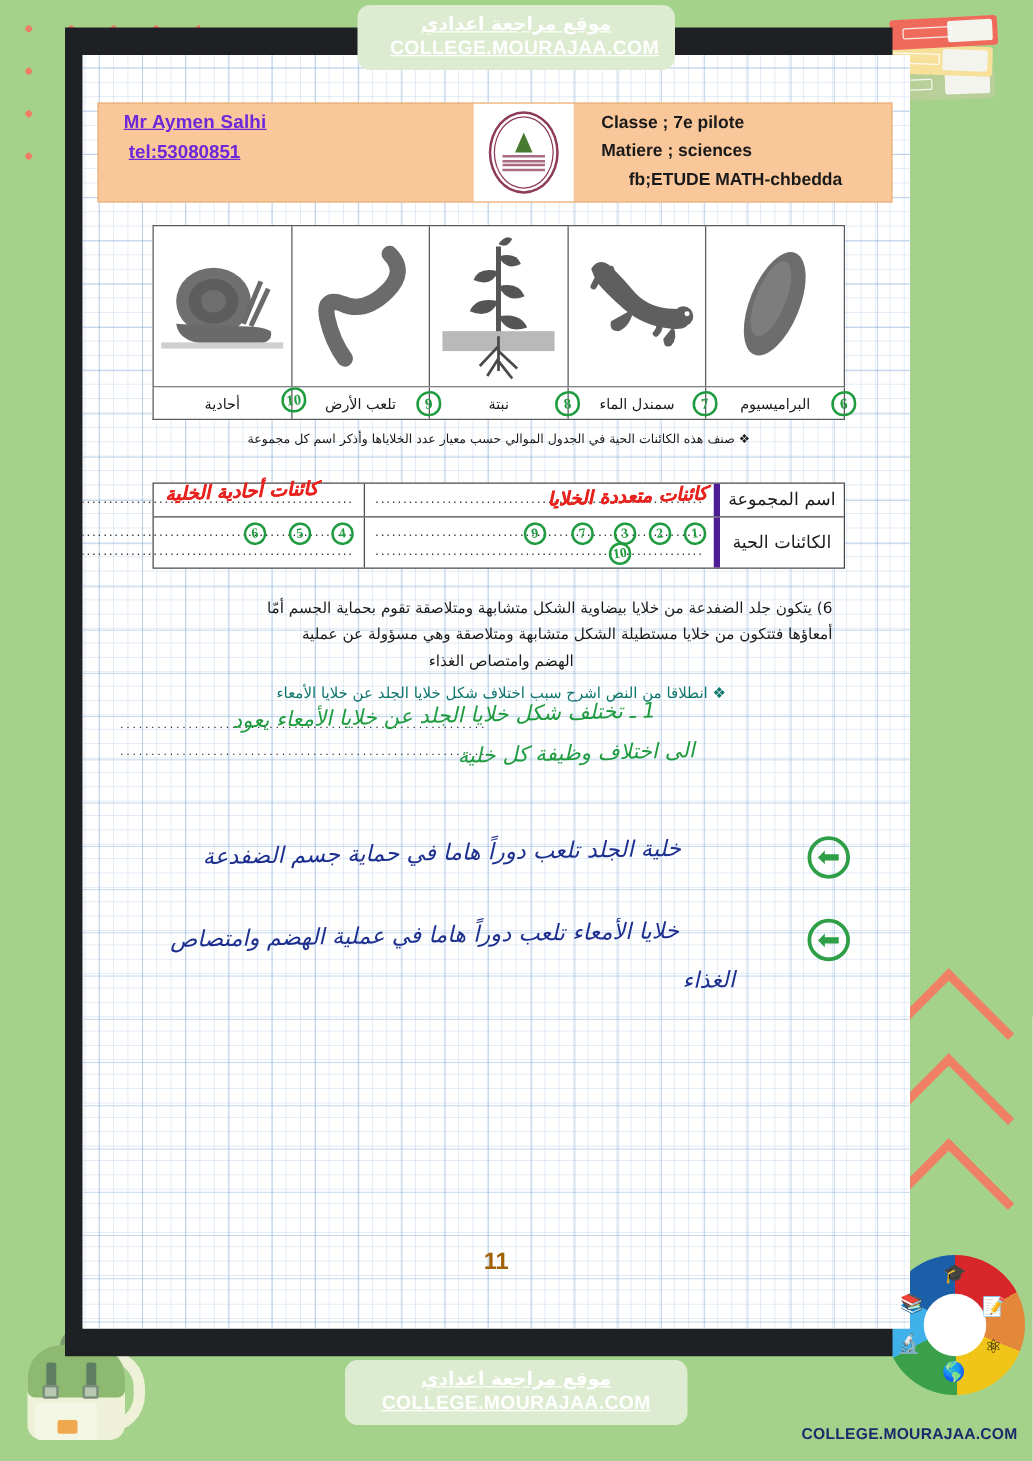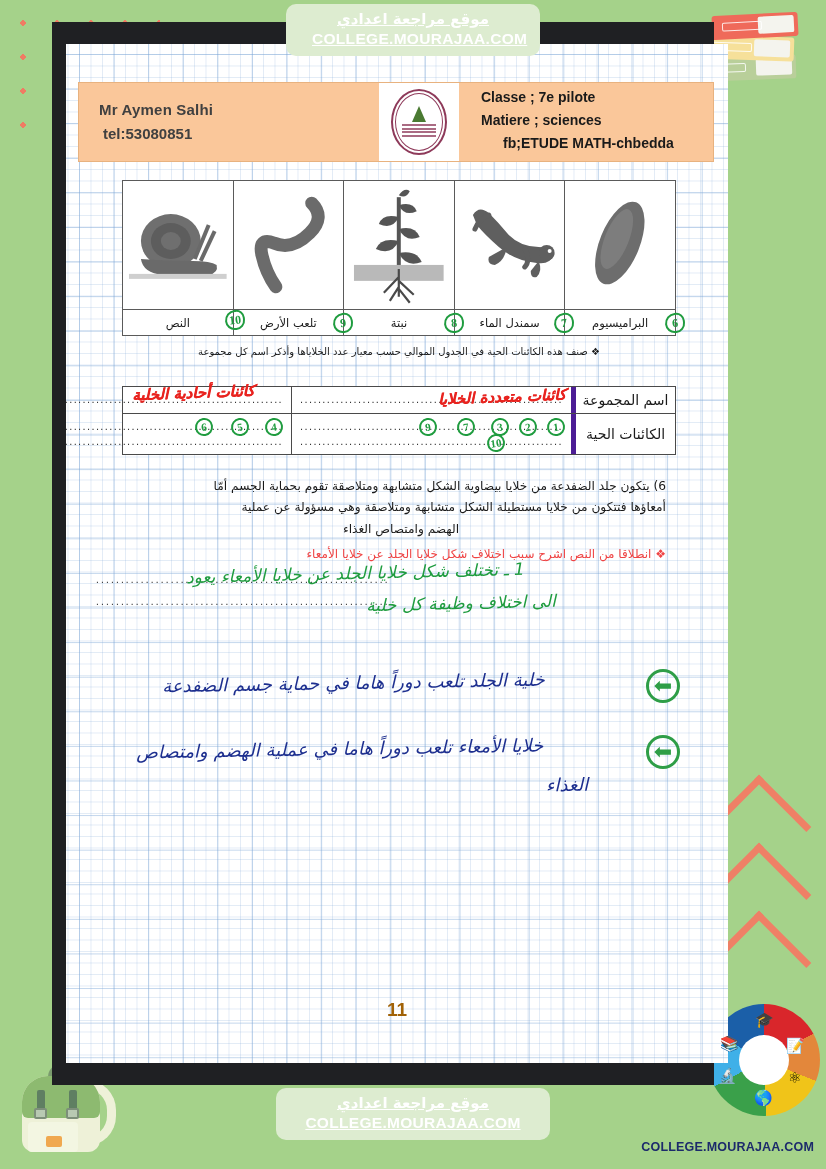--- a/index.html
+++ b/index.html
@@ -79,22 +79,23 @@
     position: absolute;
     left: 12px; top: 38px;
     width: 636px; height: 80px;
     background: #fac79a;
     border: 1px solid #e8b27f;
     display: flex;
     align-items: stretch;
   }
   .hb-left {
     flex: 0 0 300px;
-    padding: 18px 0 0 20px;
-    color: #404040;
+    padding: 6px 0 0 20px;
+    color: #6d28d9;
+    text-decoration: underline;
   }
   .hb-left .l1 { font-size: 15px; font-weight: bold; letter-spacing: .2px; margin-bottom: 7px; }
   .hb-left .l2 { font-size: 13.5px; margin-bottom: 4px; }
   .hb-left .l3 { font-size: 15px; font-weight: bold; padding-left: 4px; }
 
   .hb-seal {
     flex: 0 0 80px;
     background: #fff;
     display: flex; align-items: center; justify-content: center;
   }
@@ -275,23 +276,23 @@
     font-size: 12.2px;
     line-height: 1.75;
     color: #1a1a1a;
     font-family: "DejaVu Sans", sans-serif;
   }
   .q6 .ctr { text-align: center; }
   .instr-2 {
     position: absolute;
     left: 70px; top: 503px;
     width: 530px;
-    direction: rtl; text-align: right;
+    direction: rtl; text-align: center;
     font-size: 12px;
-    color: #ef4444;
+    color: #0f766e;
     font-family: "DejaVu Sans", sans-serif;
   }
 
   
   .ansline {
     position: absolute;
     left: 30px;
     width: 600px;
     color: #2b2b2b;
     font-size: 10px;
@@ -595,21 +596,21 @@
           <svg viewBox="0 0 110 128" preserveAspectRatio="xMidYMid meet">
             <ellipse cx="55" cy="62" rx="20" ry="44" fill="#6d6d6d" transform="rotate(22 55 62)"></ellipse>
             <ellipse cx="52" cy="58" rx="12" ry="32" fill="#7d7d7d" transform="rotate(22 52 58)"></ellipse>
           </svg>
         </div>
       </div>
     </div>
 
     <div class="label-row">
       <div class="lab-cell wide">
-        <span>النص</span>
+        <span>أحادية</span>
         <span class="circ-num">10</span>
       </div>
       <div class="lab-cell">
         <span>تلعب الأرض</span>
         <span class="circ-num">9</span>
       </div>
       <div class="lab-cell">
         <span>نبتة</span>
         <span class="circ-num">8</span>
       </div>

